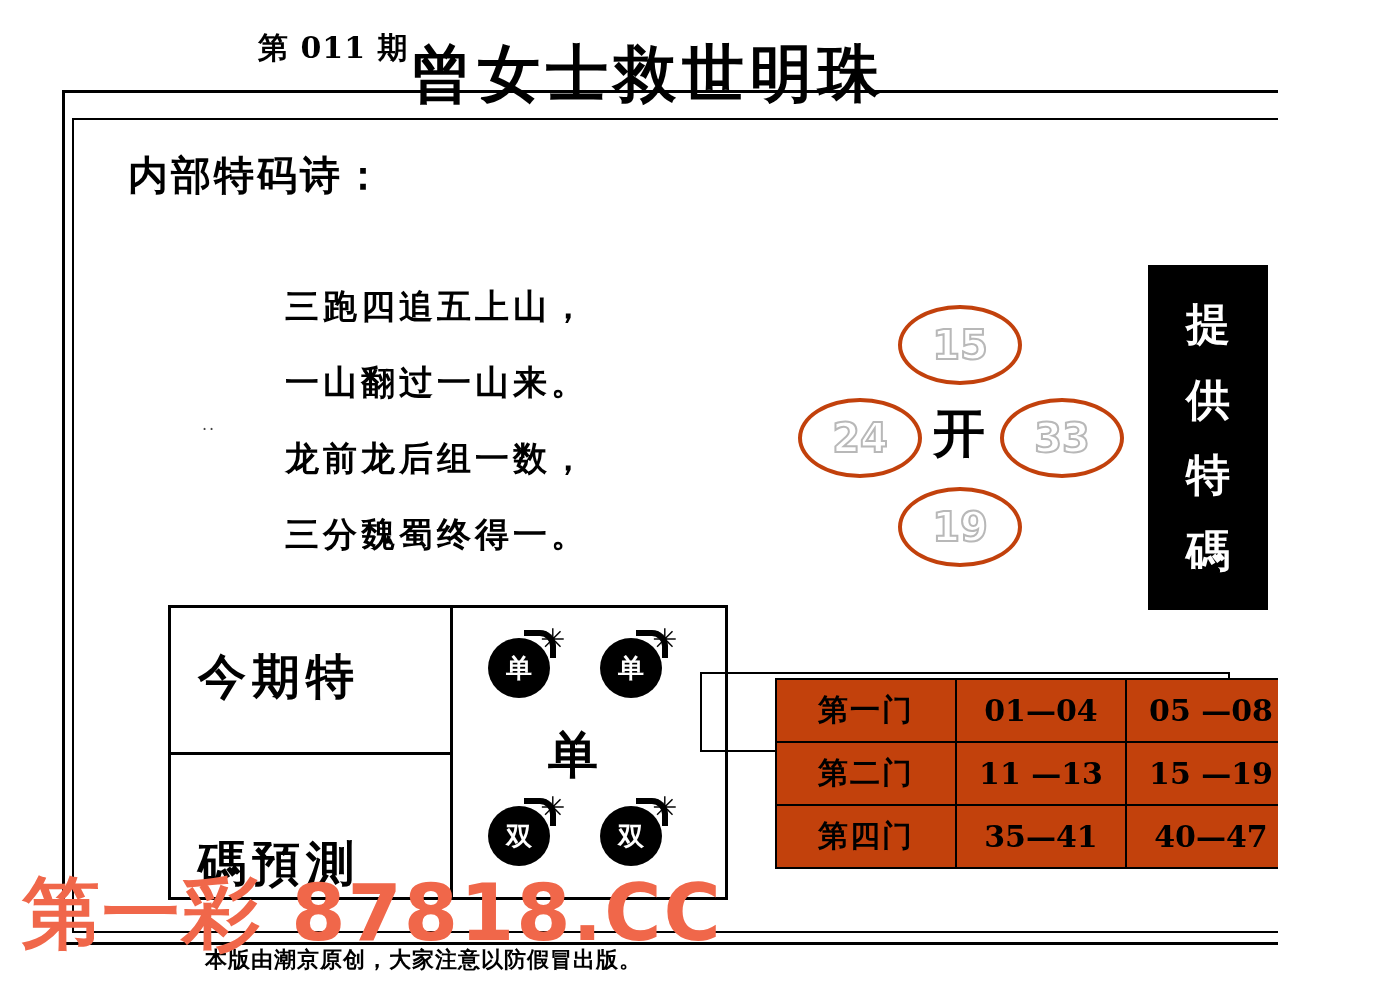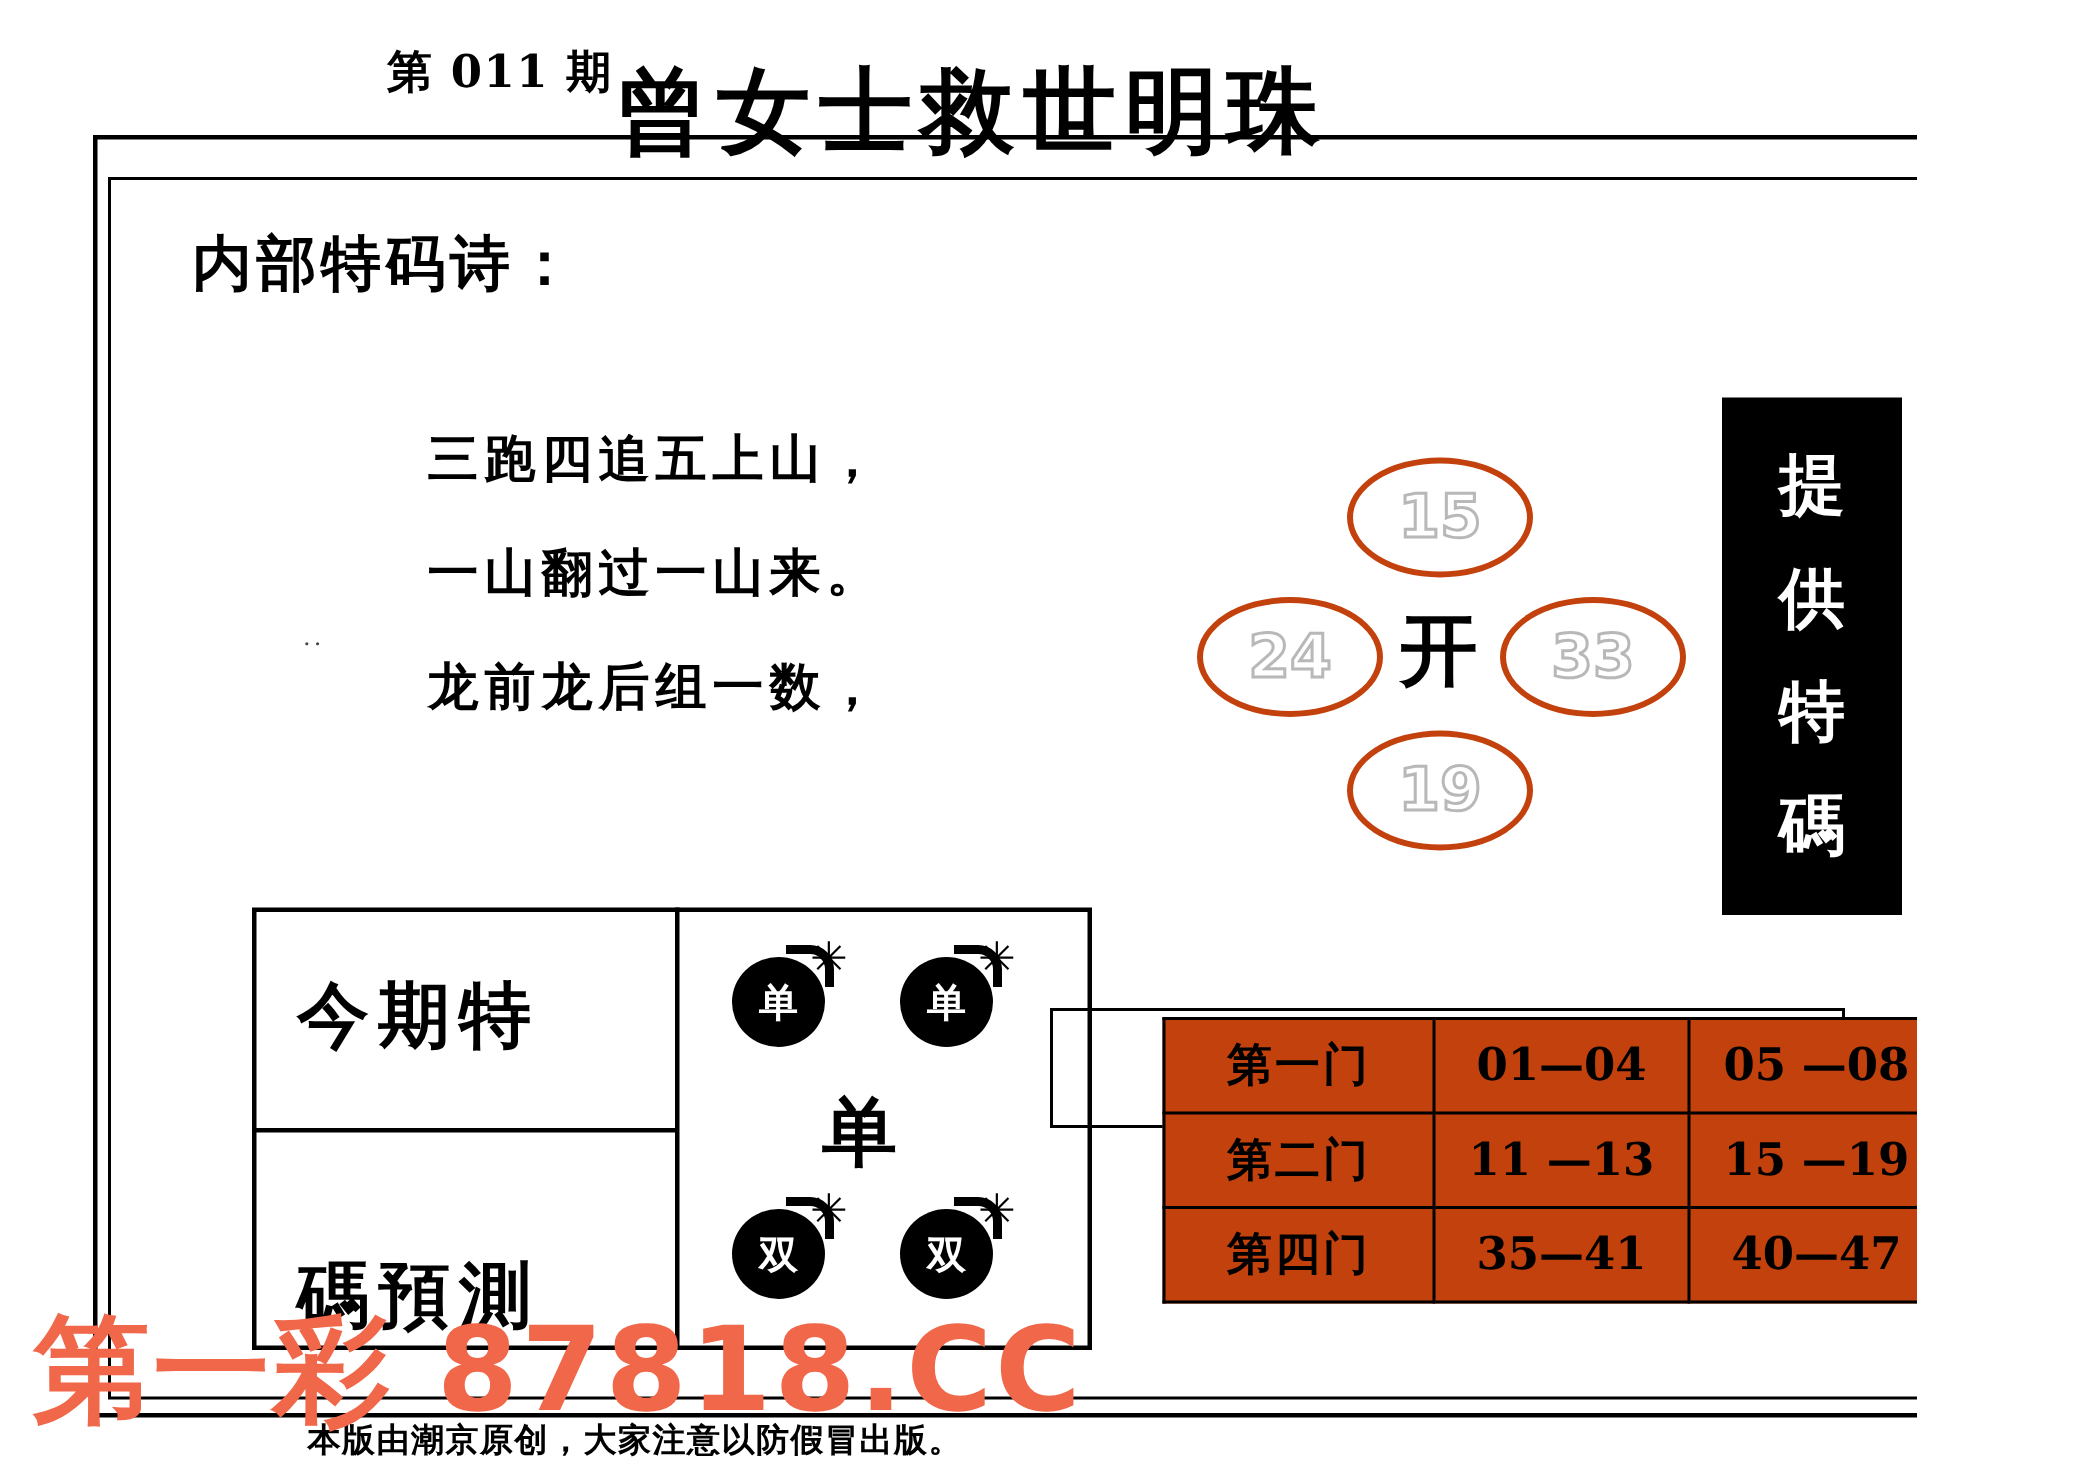--- a/index.html
+++ b/index.html
@@ -306,20 +306,21 @@
 
   <div class="outer-frame"></div>
   <div class="inner-frame"></div>
 
   <div class="section-heading">内部特码诗：</div>
   <div class="tiny-dots">..</div>
   <div class="poem">
     <div class="poem-line">三跑四追五上山，</div>
     <div class="poem-line">一山翻过一山来。</div>
     <div class="poem-line">龙前龙后组一数，</div>
+    <div class="poem-line">三分魏蜀终得一。</div>
   </div>
 
   <div class="ball ball-top">15</div>
   <div class="ball ball-left">24</div>
   <div class="ball ball-right">33</div>
   <div class="ball ball-bottom">19</div>
   <div class="ball-center">开</div>
 
   <div class="banner">
     <span>提</span>

